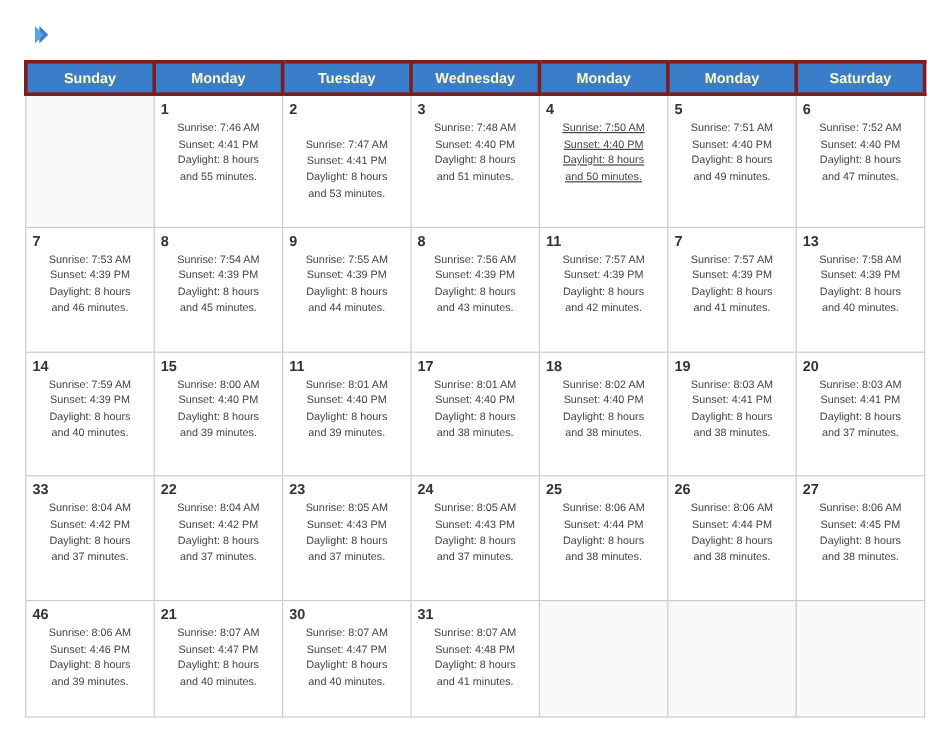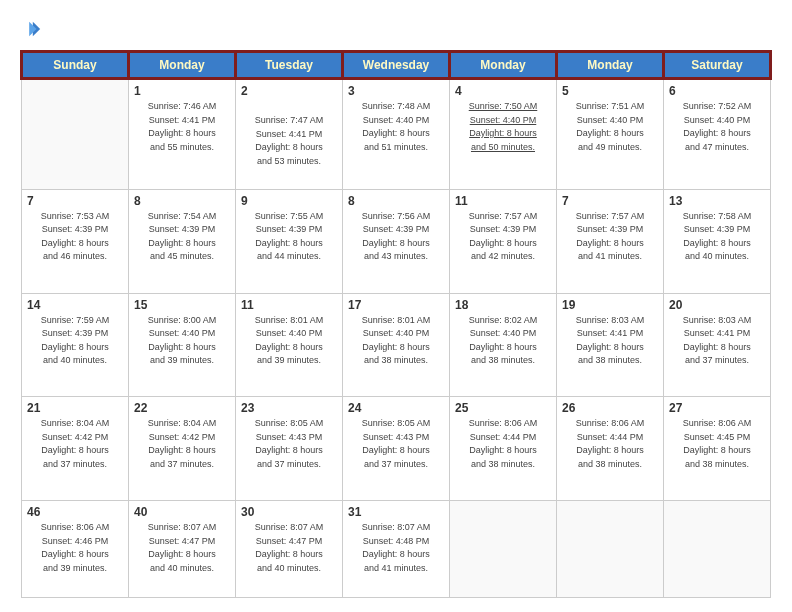--- a/index.html
+++ b/index.html
@@ -281,21 +281,21 @@
           <td>
             <span class="day-num">20</span>
             <div class="day-info" style="white-space: pre-line;">Sunrise: 8:03 AM
 Sunset: 4:41 PM
 Daylight: 8 hours
 and 37 minutes.</div>
           </td>
         </tr>
         <tr>
           <td>
-            <span class="day-num">21</span>
+            <span class="day-num">33</span>
             <div class="day-info" style="white-space: pre-line;">Sunrise: 8:04 AM
 Sunset: 4:42 PM
 Daylight: 8 hours
 and 37 minutes.</div>
           </td>
           <td>
             <span class="day-num">22</span>
             <div class="day-info" style="white-space: pre-line;">Sunrise: 8:04 AM
 Sunset: 4:42 PM
 Daylight: 8 hours
@@ -339,21 +339,21 @@
         </tr>
         <tr>
           <td>
             <span class="day-num">46</span>
             <div class="day-info" style="white-space: pre-line;">Sunrise: 8:06 AM
 Sunset: 4:46 PM
 Daylight: 8 hours
 and 39 minutes.</div>
           </td>
           <td>
-            <span class="day-num">40</span>
+            <span class="day-num">21</span>
             <div class="day-info" style="white-space: pre-line;">Sunrise: 8:07 AM
 Sunset: 4:47 PM
 Daylight: 8 hours
 and 40 minutes.</div>
           </td>
           <td>
             <span class="day-num">30</span>
             <div class="day-info" style="white-space: pre-line;">Sunrise: 8:07 AM
 Sunset: 4:47 PM
 Daylight: 8 hours

